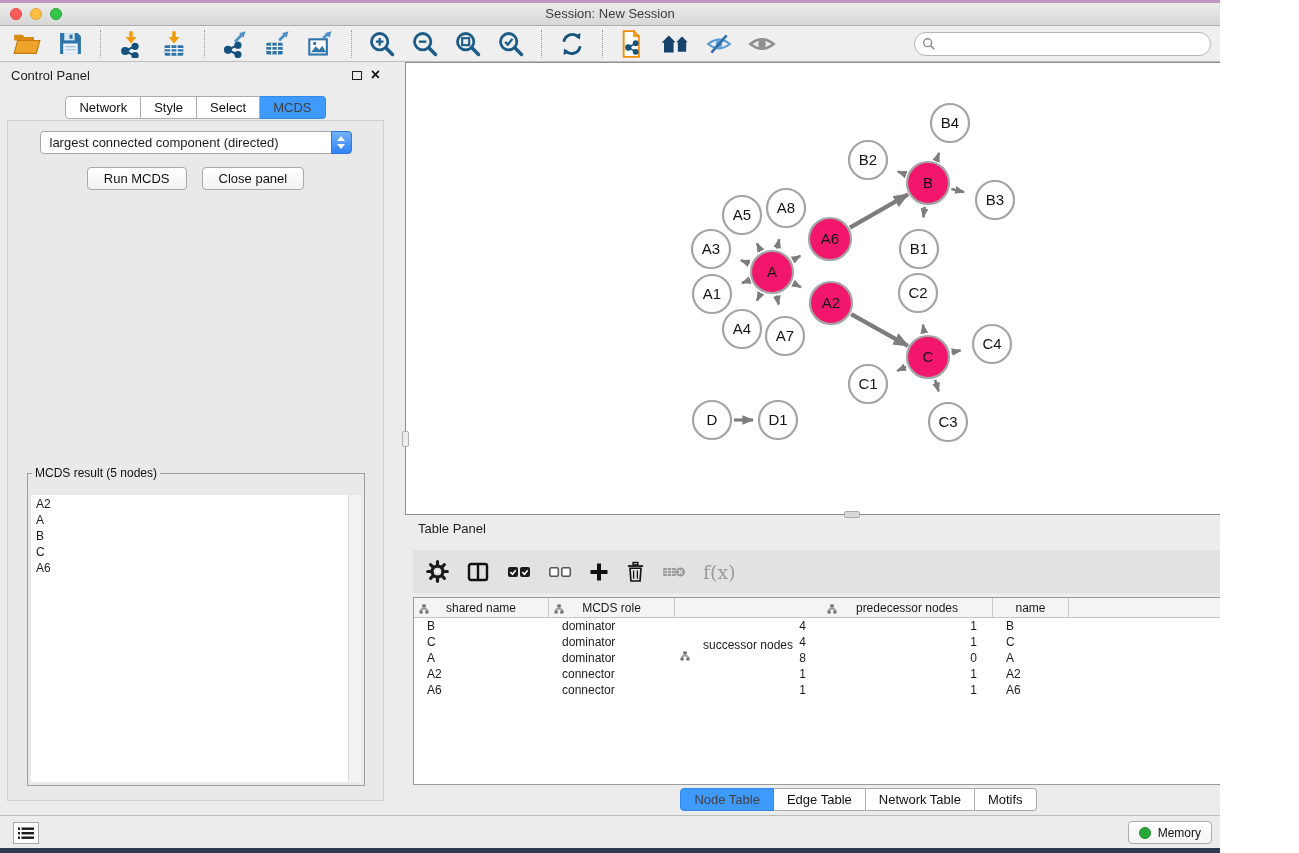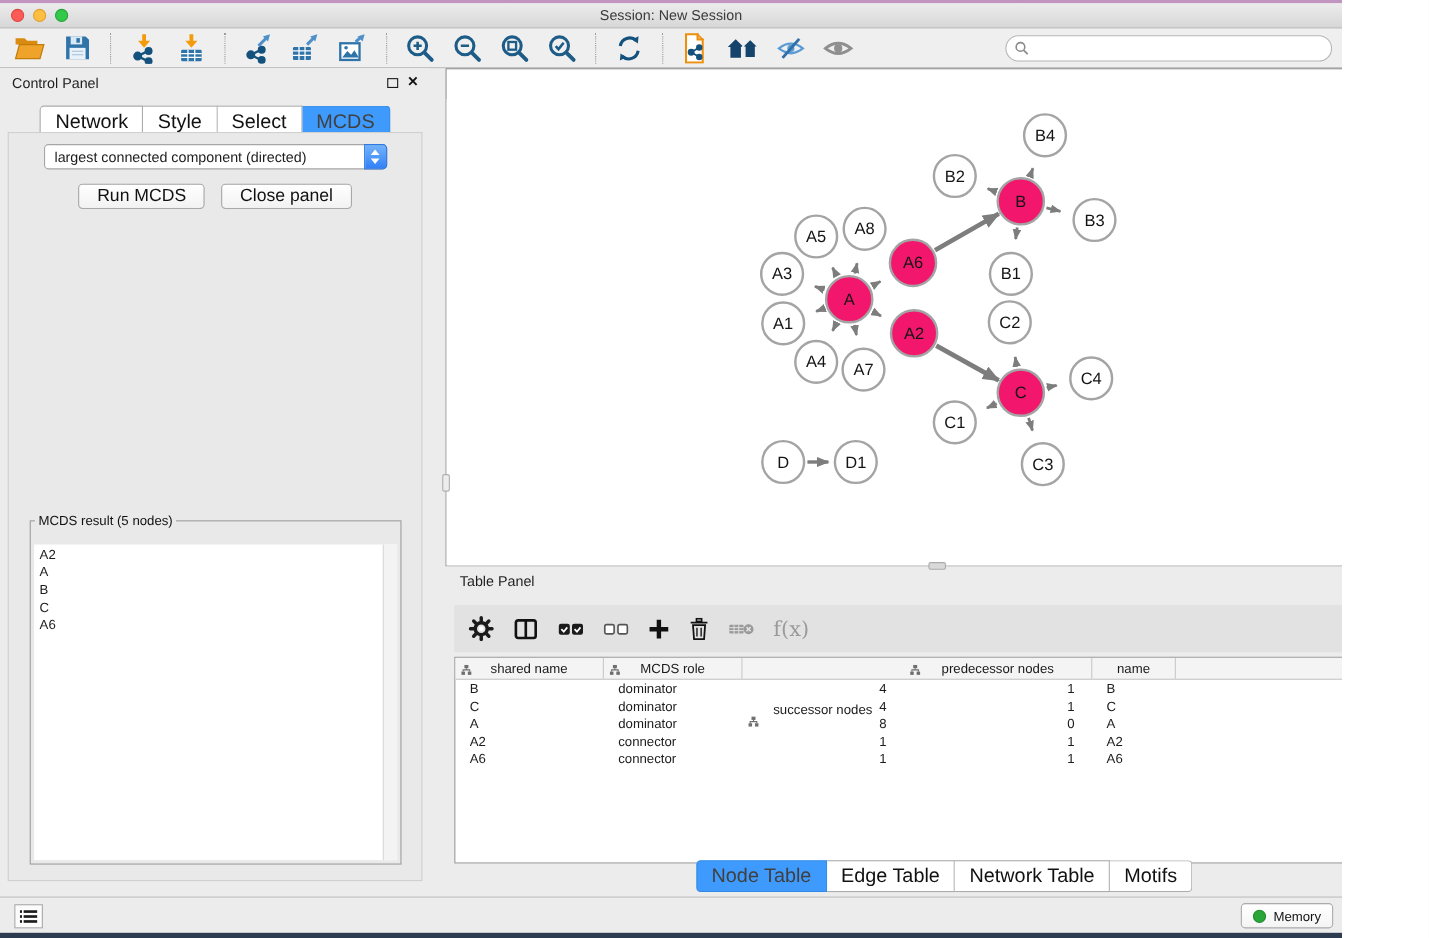--- a/index.html
+++ b/index.html
@@ -26,39 +26,39 @@
   .search{margin-left:auto;width:297px;height:24px;background:#fff;border:1px solid #B6B6B6;border-radius:13px;display:flex;align-items:center;padding:0 7px;gap:5px;}
   .search input{border:none;outline:none;flex:1;font-size:13px;background:transparent;font-family:inherit;}
 
   
   .panel-header{height:26px;display:flex;align-items:center;padding:0 11px;font-size:13px;color:#1e1e1e;}
   .panel-icons{margin-left:auto;display:flex;gap:9px;align-items:center;}
   .float-icon{width:10px;height:9px;border:1.5px solid #1a1a1a;display:inline-block;}
   .close-icon{font-size:16px;font-weight:700;color:#111;line-height:10px;}
 
   .seg-tabs{display:flex;justify-content:center;}
-  .seg-tab{font-size:18px;padding:3px 13px;background:#fff;border:1px solid #ACACAC;border-left:none;color:#111;white-space:nowrap;}
+  .seg-tab{font-size:13px;padding:3px 13px;background:#fff;border:1px solid #ACACAC;border-left:none;color:#111;white-space:nowrap;}
   .seg-tab:first-child{border-left:1px solid #ACACAC;border-radius:4px 0 0 4px;}
   .seg-tab:last-child{border-radius:0 4px 4px 0;}
   .seg-tab.active{background:#3E9BFD;border-color:#3389E8;color:#404040;}
 
   
   .control-panel{position:absolute;left:0;top:62px;width:391px;height:753px;background:#ECECEC;}
   .cp-tabs{margin-top:8px;}
   .cp-content{position:absolute;left:7px;right:7px;top:58px;bottom:14px;background:#E9E9E9;border:1px solid #D0D0D0;}
   .opt-label{text-align:center;margin-top:13px;font-size:13px;}
   .dropdown{position:relative;margin:10px auto 0;width:312px;height:23px;background:#fff;border:1px solid #A6A6A6;border-radius:4px;
             font-size:13px;display:flex;align-items:center;padding-left:9px;}
   .stepper{position:absolute;right:-1px;top:-1px;width:21px;height:23px;background:linear-gradient(#73B2FB,#3181F7);
            border-radius:0 4px 4px 0;display:flex;flex-direction:column;align-items:center;justify-content:center;gap:3px;border:1px solid #2E78E4;}
   .tri-up{width:0;height:0;border-left:4px solid transparent;border-right:4px solid transparent;border-bottom:5px solid #fff;}
   .tri-down{width:0;height:0;border-left:4px solid transparent;border-right:4px solid transparent;border-top:5px solid #fff;}
   .btn-row{display:flex;justify-content:center;gap:15px;margin-top:13px;}
   .mac-btn{height:23px;padding:0 16px;background:linear-gradient(#FFFFFF,#F2F2F2);border:1px solid #A9A9A9;border-radius:4px;
-           font-size:16px;font-family:inherit;color:#111;}
+           font-size:13px;font-family:inherit;color:#111;}
   .result-fieldset{position:absolute;left:7px;right:6px;top:333px;bottom:2px;border:1px solid #9E9E9E;margin:12px;padding:0;}
   .result-fieldset legend{font-size:12px;margin-left:4px;padding:0 3px;color:#111;}
   .result-area{position:absolute;left:3px;right:3px;top:15px;bottom:3px;background:#fff;}
   .scroll-track{position:absolute;right:0;top:0;bottom:0;width:13px;background:#F3F3F3;border-left:1px solid #DADADA;}
   .result-items{padding:1px 5px;}
   .result-item{font-size:12px;line-height:16px;}
 
   
   .network-window{position:absolute;left:405px;top:62px;width:894px;height:453px;border:1px solid #8E8E8E;background:#fff;}
   .nw-titlebar{position:relative;height:26px;background:linear-gradient(#EEEEEE,#D6D6D6);border-bottom:1px solid #B2B2B2;}

